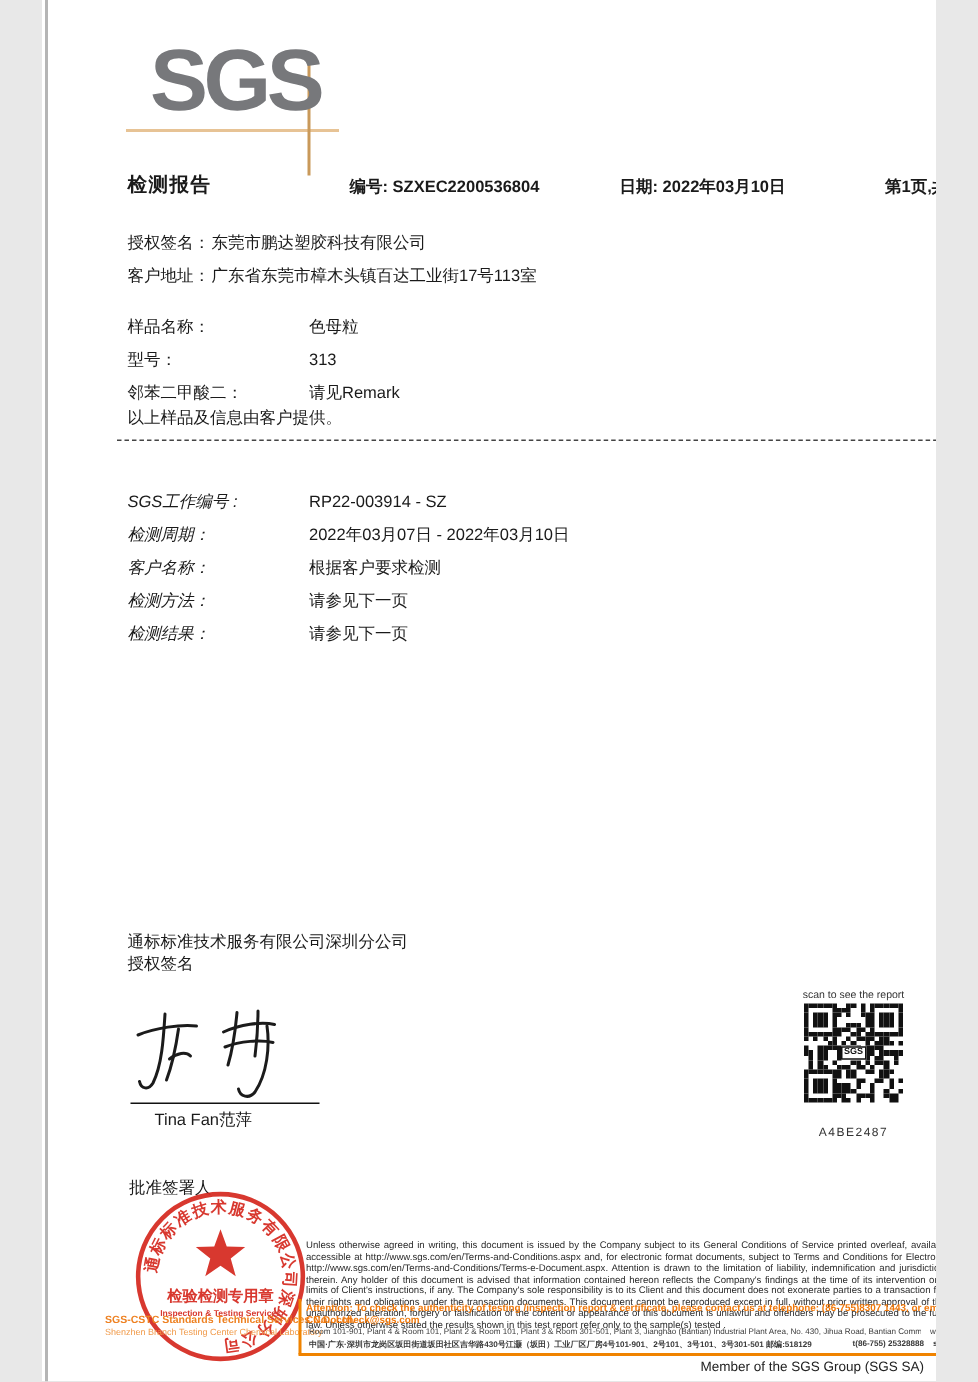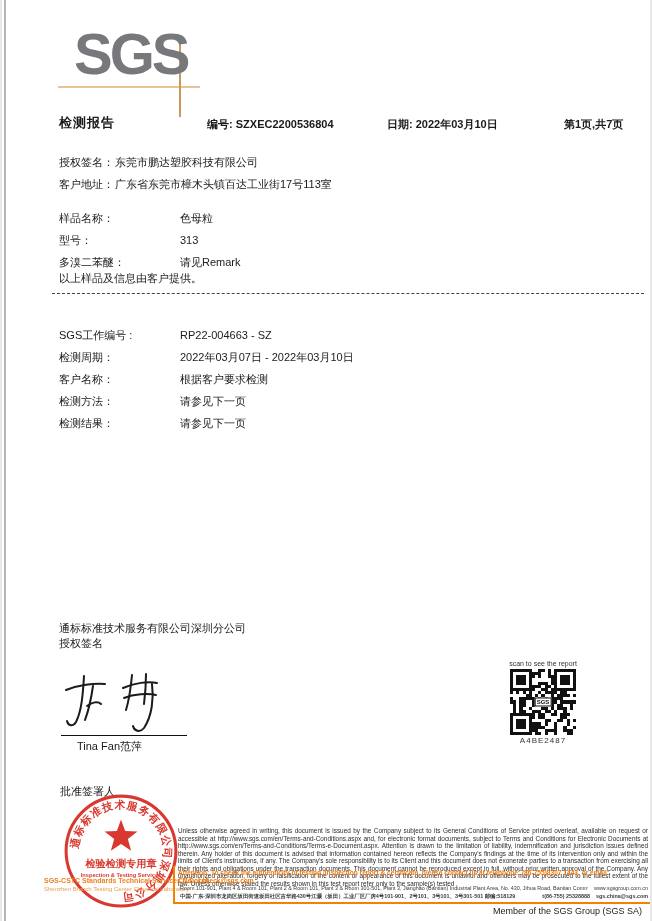--- a/index.html
+++ b/index.html
@@ -1,17 +1,17 @@
 <!DOCTYPE html>
 <html><head>
 <meta charset="utf-8">
 <style>
   html,body{margin:0;padding:0;background:#e8e8e8;}
   .page{
-    position:relative;width:648px;height:921px;background:#ffffff;
+    position:relative;width:596px;height:921px;background:#ffffff;
     font-family:"Liberation Sans","DejaVu Sans",sans-serif;color:#1a1a1a;
     overflow:hidden;margin:0 auto;border-bottom:1px solid #cfcfcf;
   }
   .scan-edge{position:absolute;left:2px;top:0;width:2px;height:100%;background:#b5b5b5;}
 
   
   .logo-wrap{position:absolute;left:56px;top:28px;width:160px;height:90px;}
   .logo-text{position:absolute;left:16px;top:-8px;font-size:58px;font-weight:bold;
     color:#77787b;letter-spacing:-3px;font-family:"Liberation Sans",sans-serif;}
   .logo-hline{position:absolute;left:0;top:58px;width:142px;height:2px;background:#e7c395;}
@@ -30,41 +30,41 @@
   .row{display:flex;line-height:17px;margin-bottom:5px;}
   .lbl{flex:none;}
   .sec-client{top:154px;width:560px;}
   .sec-client .lbl{width:56px;}
   .sec-sample{top:210px;width:560px;}
   .sec-sample .lbl{width:121px;}
   .note{position:absolute;left:57px;top:271px;font-size:11px;}
   .dashline{position:absolute;left:50px;top:293px;width:592px;border-top:1px dashed #444;}
 
   .sec-report{top:327px;width:575px;}
-  .sec-report .lbl{width:121px;}
+  .sec-report .lbl{width:121px;font-style:italic;}
   .conclusion-text{width:372px;line-height:18px;}
 
   
   .sign-company{position:absolute;left:57px;top:621px;font-size:11px;line-height:15px;}
   .signature{position:absolute;left:58px;top:668px;}
   .sign-line{position:absolute;left:59px;top:735px;width:126px;border-top:1.5px solid #111;}
   .signer-name{position:absolute;left:75px;top:739px;font-size:11px;}
   .signer-title{position:absolute;left:58px;top:784px;font-size:11px;}
 
   
   .qr-wrap{position:absolute;left:498px;top:660px;width:86px;text-align:center;}
   .qr-caption{font-size:7px;color:#333;margin-bottom:2px;}
   .qr-code{position:relative;width:66px;height:66px;margin:0 auto;display:grid;
     grid-template-columns:repeat(21,1fr);grid-template-rows:repeat(21,1fr);background:#fff;}
   .qr-code i{display:block;}
   .qr-code i.d{background:#111;}
   .qr-center{position:absolute;left:50%;top:50%;transform:translate(-50%,-50%);
     background:#fff;padding:0 1px;font-size:6px;font-weight:bold;color:#111;line-height:7px;
     border:1px solid #111;}
-  .qr-serial{font-size:8px;color:#333;margin-top:1px;letter-spacing:1px;}
+  .qr-serial{font-size:8px;color:#333;margin-top:15px;letter-spacing:1px;}
 
   
   .stamp{position:absolute;left:56px;top:790px;opacity:.92;}
 
   
   .footer-disclaimer{position:absolute;left:176px;top:827px;width:470px;
     font-size:6.4px;line-height:7.5px;color:#2b2b2b;text-align:justify;}
   .footer-attention{position:absolute;left:176px;top:869px;width:470px;
     font-size:6.6px;line-height:7.5px;font-weight:bold;color:#f0780a;}
   .footer-address{position:absolute;left:178px;width:468px;display:flex;
@@ -118,31 +118,31 @@
   <div class="sec sec-sample">
     <div class="row">
       <span class="lbl">样品名称：</span>
       <span class="val">色母粒</span>
     </div>
     <div class="row">
       <span class="lbl">型号：</span>
       <span class="val">313</span>
     </div>
     <div class="row">
-      <span class="lbl">多溴二苯醚：</span>
+      <span class="lbl">邻苯二甲酸二：</span>
       <span class="val">请见Remark</span>
     </div>
   </div>
   <div class="note">以上样品及信息由客户提供。</div>
   <div class="dashline"></div>
 
   <div class="sec sec-report">
     <div class="row">
       <span class="lbl">SGS工作编号 :</span>
-      <span class="val">RP22-004663 - SZ</span>
+      <span class="val">RP22-003914 - SZ</span>
     </div>
     <div class="row">
       <span class="lbl">检测周期：</span>
       <span class="val">2022年03月07日 - 2022年03月10日</span>
     </div>
     <div class="row">
       <span class="lbl">客户名称：</span>
       <span class="val">根据客户要求检测</span>
     </div>
     <div class="row">

